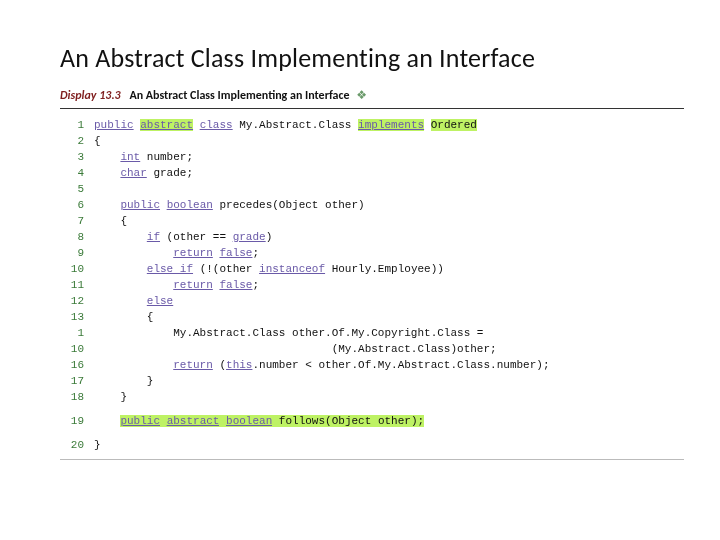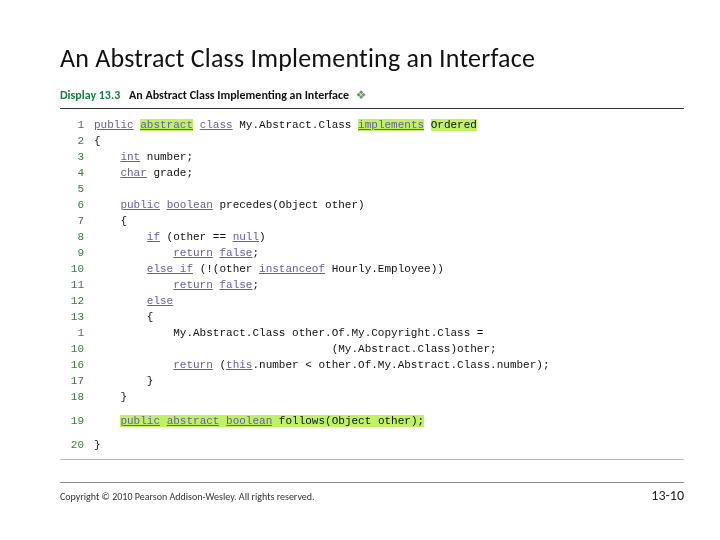--- a/index.html
+++ b/index.html
@@ -1,20 +1,20 @@
 <!DOCTYPE html>
 <html><head>
 <meta charset="utf-8">
 <style>
   * { margin: 0; padding: 0; box-sizing: border-box; }
   html, body { width: 720px; height: 540px; background: #fff; font-family: Calibri, Arial, sans-serif; overflow: hidden; }
   .slide { width: 720px; height: 540px; position: relative; padding: 42px 48px 0 48px; margin-left: 12px; }
   .title { font-size: 26px; font-weight: 400; color: #111; margin-bottom: 12px; letter-spacing: 0.2px; }
   .display-header { font-size: 12px; padding: 2px 0 6px 0; }
-  .display-header .disp-label { color: #15803d; font-weight: 600; margin-right: 6px; }
+  .display-header .disp-label { color: #7f1d1d; font-weight: 600; margin-right: 6px; font-style: italic; }
   .display-header .disp-title { color: #111; font-weight: 600; }
   .display-header .diamond { color: #6a9a6a; margin-left: 4px; }
   .hr { border: 0; border-top: 1px solid #333; margin: 0; }
   .hr-light { border: 0; border-top: 1px solid #bbb; margin: 0; }
   .code-block { padding: 8px 0 6px 0; }
   .code-row { display: flex; align-items: baseline; font-family: "Courier New", monospace; font-size: 11px; line-height: 16px; white-space: pre; }
   .ln { width: 34px; text-align: right; color: #3a7a38; padding-right: 10px; user-select: none; }
   .code { color: #111; }
   .kw { color: #6a5aa8; text-decoration: underline; }  
   .hl { background: #bef264; }
@@ -39,39 +39,32 @@
   <hr class="hr">
 
   <div class="code-block" id="code-block">
       <div class="code-row"><span class="ln">1</span><span class="code"><span class="kw">public</span><span> </span><span class="kw hl">abstract</span><span> </span><span class="kw">class</span><span> My.Abstract.Class </span><span class="kw hl">implements</span><span> </span><span class="hl">Ordered</span></span></div>
       <div class="code-row"><span class="ln">2</span><span class="code"><span>{</span></span></div>
       <div class="code-row"><span class="ln">3</span><span class="code">    <span class="kw">int</span><span> number;</span></span></div>
       <div class="code-row"><span class="ln">4</span><span class="code">    <span class="kw">char</span><span> grade;</span></span></div>
       <div class="code-row"><span class="ln">5</span><span class="code"><span> </span></span></div>
       <div class="code-row"><span class="ln">6</span><span class="code">    <span class="kw">public</span><span> </span><span class="kw">boolean</span><span> precedes(Object other)</span></span></div>
       <div class="code-row"><span class="ln">7</span><span class="code">    <span>{</span></span></div>
-      <div class="code-row"><span class="ln">8</span><span class="code">        <span class="kw">if</span><span> (other == </span><span class="kw">null</span><span>)</span></span></div>
+      <div class="code-row"><span class="ln">8</span><span class="code">        <span class="kw">if</span><span> (other == </span><span class="kw">grade</span><span>)</span></span></div>
       <div class="code-row"><span class="ln">9</span><span class="code">            <span class="kw">return</span><span> </span><span class="kw">false</span><span>;</span></span></div>
       <div class="code-row"><span class="ln">10</span><span class="code">        <span class="kw">else if</span><span> (!(other </span><span class="kw">instanceof</span><span> Hourly.Employee))</span></span></div>
       <div class="code-row"><span class="ln">11</span><span class="code">            <span class="kw">return</span><span> </span><span class="kw">false</span><span>;</span></span></div>
       <div class="code-row"><span class="ln">12</span><span class="code">        <span class="kw">else</span></span></div>
       <div class="code-row"><span class="ln">13</span><span class="code">        <span>{</span></span></div>
       <div class="code-row"><span class="ln">1</span><span class="code">            <span>My.Abstract.Class other.Of.My.Copyright.Class =</span></span></div>
       <div class="code-row"><span class="ln">10</span><span class="code">                                    <span>(My.Abstract.Class)other;</span></span></div>
       <div class="code-row"><span class="ln">16</span><span class="code">            <span class="kw">return</span><span> (</span><span class="kw">this</span><span>.number &lt; other.Of.My.Abstract.Class.number);</span></span></div>
       <div class="code-row"><span class="ln">17</span><span class="code">        <span>}</span></span></div>
       <div class="code-row"><span class="ln">18</span><span class="code">    <span>}</span></span></div>
       <div class="gap"></div>
       <div class="code-row"><span class="ln">19</span><span class="code">    <span class="kw hl">public</span><span class="hl"> </span><span class="kw hl">abstract</span><span class="hl"> </span><span class="kw hl">boolean</span><span class="hl"> follows(Object other);</span></span></div>
       <div class="gap"></div>
       <div class="code-row"><span class="ln">20</span><span class="code"><span>}</span></span></div>
     </div>
 
   <hr class="hr-light">
 
-  <div class="footer">
-    <div class="foot-line"></div>
-    <div class="foot-row">
-      <span class="copyright">Copyright © 2010 Pearson Addison-Wesley. All rights reserved.</span>
-      <span class="pagenum">13-10</span>
-    </div>
-  </div>
 </div>
 
 </body></html>

